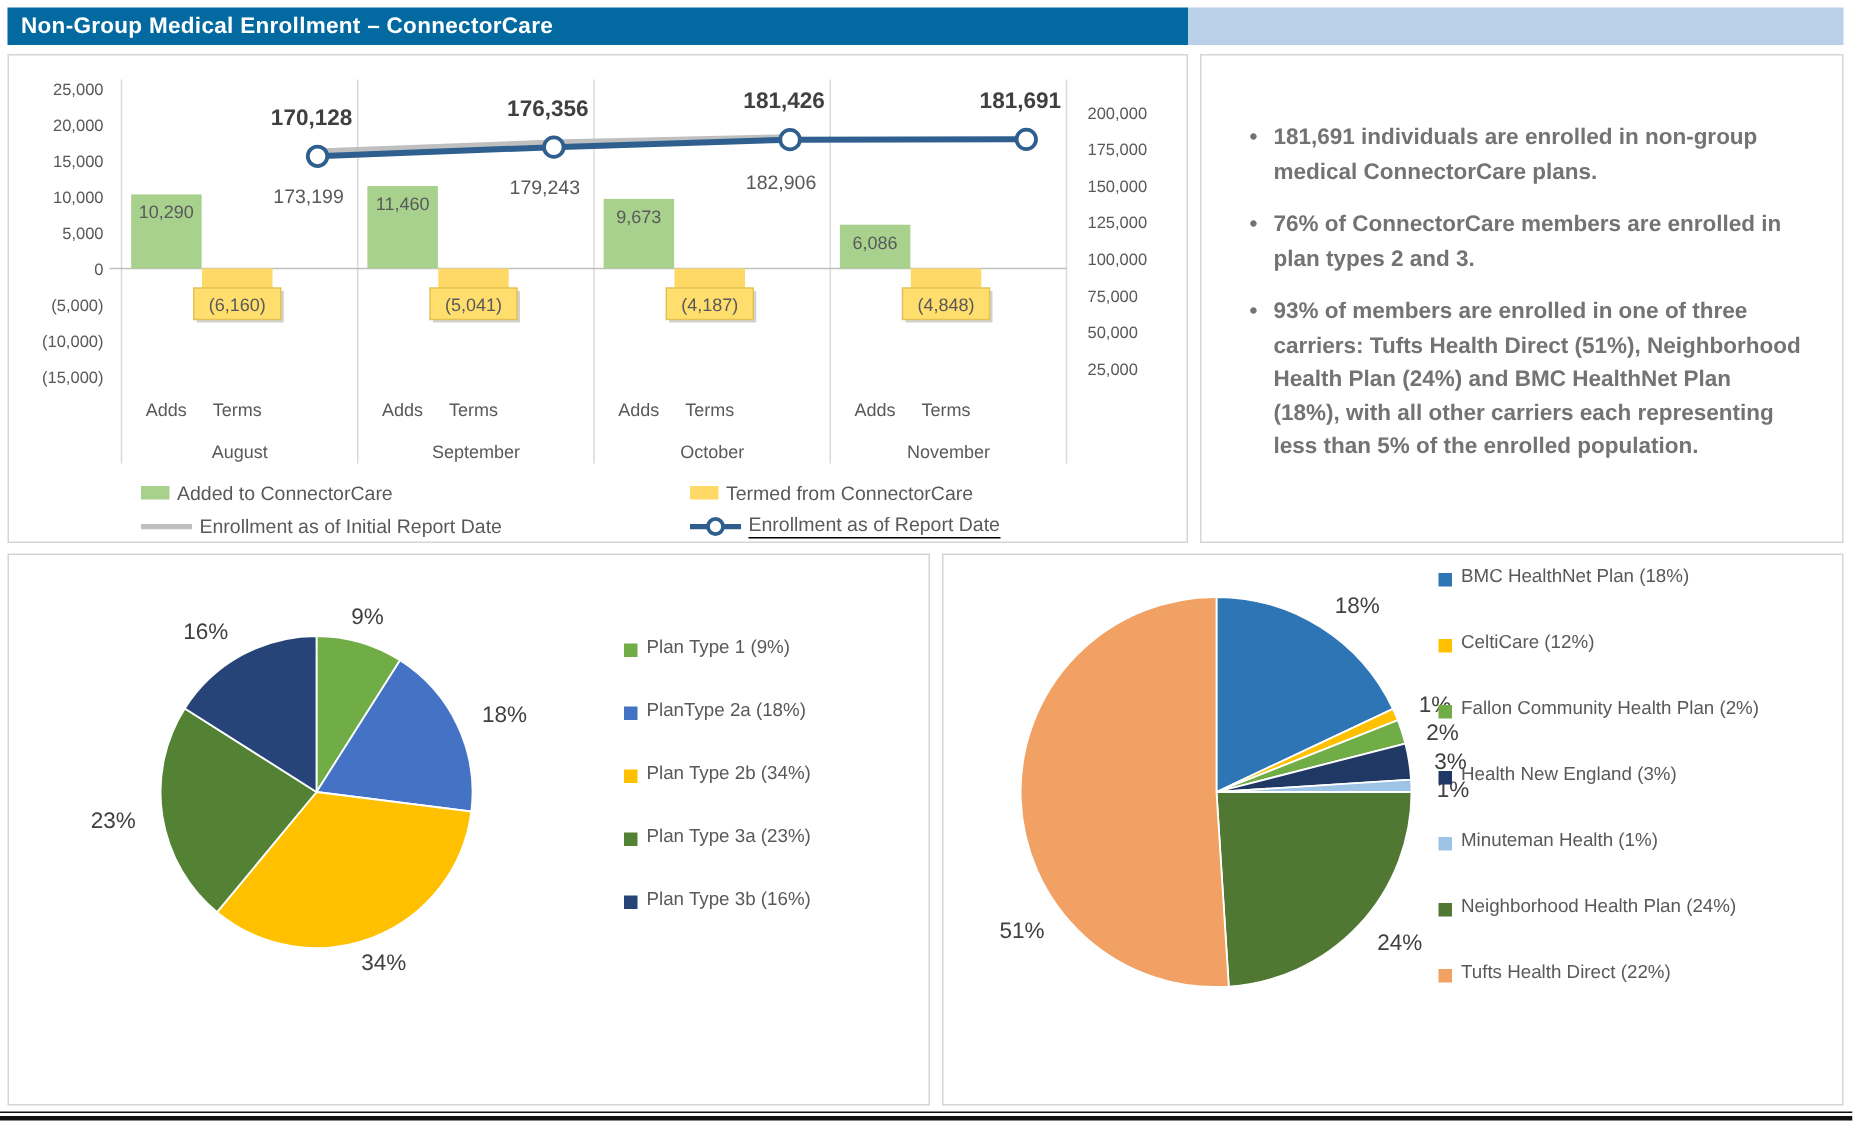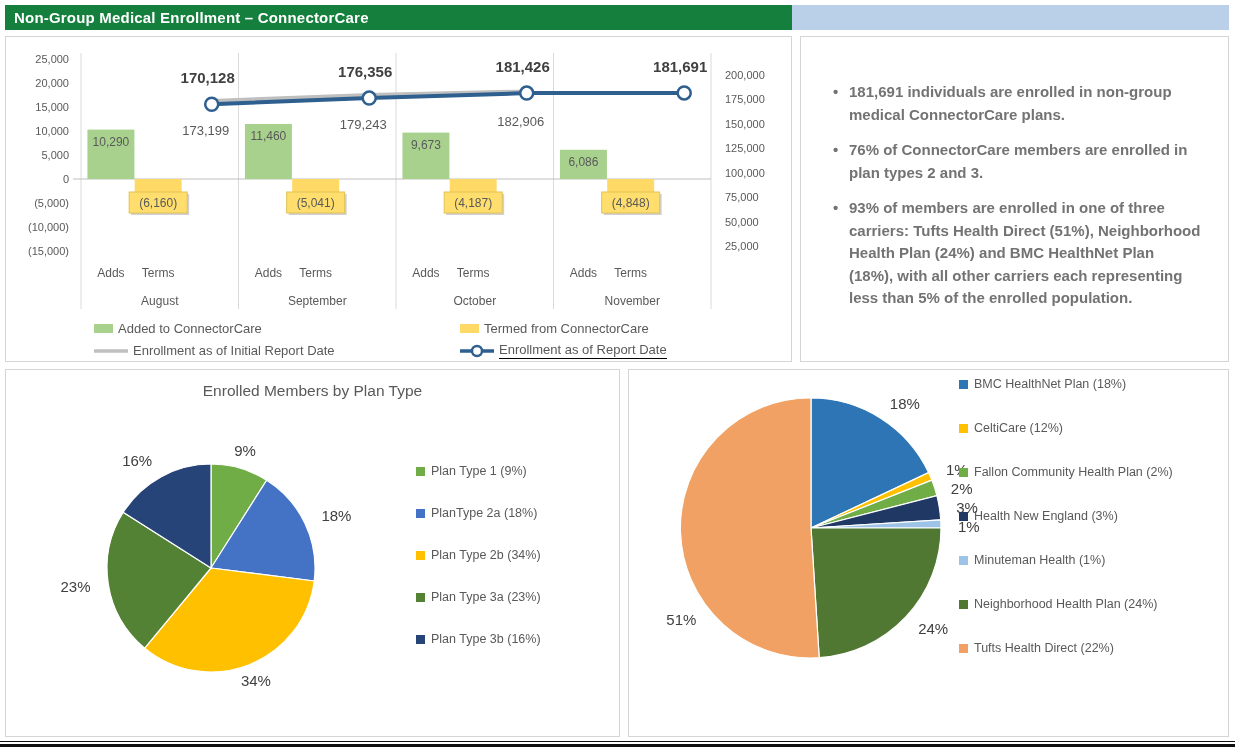--- a/index.html
+++ b/index.html
@@ -21,33 +21,33 @@
   .combo-legend{display:grid;grid-template-columns:366px auto;padding-left:88px;row-gap:3px;font-size:13px;color:#595959;margin-top:2px;}
   .legend-item{display:flex;align-items:center;gap:5px;height:19px;white-space:nowrap;}
   .sw-bar{width:19px;height:9px;display:inline-block;flex:0 0 19px;}
   .underline-label{border-bottom:1.5px solid #000;padding-bottom:1px;}
   .pie-panel-left{flex:0 0 615px;}
   .pie-panel-right{flex:1;}
   .pie-title{text-align:center;font-size:15.5px;color:#595959;padding-top:12px;height:40px;}
   .pie-title.shift{padding-right:100px;}
   .pie-flex{display:flex;}
   .pie-legend{display:flex;flex-direction:column;font-size:12.5px;color:#595959;}
-  .pie-legend-item{display:flex;align-items:center;white-space:nowrap;}
+  .pie-legend-item{display:flex;align-items:flex-end;white-space:nowrap;}
   .pie-sw{width:9px;height:9px;display:inline-block;margin-right:6px;flex:0 0 9px;}
   #pie1-legend{gap:28px;padding-top:54px;}
   #pie2-legend{gap:30px;padding-top:7px;}
   .bottom-rule{position:absolute;left:0;right:0;bottom:4px;height:6px;border-top:1px solid #111;border-bottom:3px solid #111;}
 </style>
 </head>
 <body>
 
 <div class="page">
 
   <div class="titlebar">
-    <div class="titlebar-left" style="background: #15803d;">Non-Group Medical Enrollment – ConnectorCare</div>
+    <div class="titlebar-left" style="background: #0369a1;">Non-Group Medical Enrollment – ConnectorCare</div>
     <div class="titlebar-right" style="background: rgb(185, 208, 232);"></div>
   </div>
 
   <div class="top-row">
     <div class="panel chart-panel">
       <svg id="combo-chart" width="775" height="278">
           <line x1="75" y1="14" x2="75" y2="270" stroke="#DADADA" stroke-width="1"></line>
           <line x1="232.5" y1="14" x2="232.5" y2="270" stroke="#DADADA" stroke-width="1"></line>
           <line x1="390" y1="14" x2="390" y2="270" stroke="#DADADA" stroke-width="1"></line>
           <line x1="547.5" y1="14" x2="547.5" y2="270" stroke="#DADADA" stroke-width="1"></line>
@@ -148,21 +148,20 @@
       <ul id="summary-list">
           <li>181,691 individuals are enrolled in non-group medical ConnectorCare plans.</li>
           <li>76% of ConnectorCare members are enrolled in plan types 2 and 3.</li>
           <li>93% of members are enrolled in one of three carriers: Tufts Health Direct (51%), Neighborhood Health Plan (24%) and BMC HealthNet Plan (18%), with all other carriers each representing less than 5% of the enrolled population.</li>
         </ul>
     </div>
   </div>
 
   <div class="bottom-row">
     <div class="panel pie-panel-left">
-      <div class="pie-title">Enrolled Members by Plan Type</div>
       <div class="pie-flex">
         <svg id="pie1" width="410" height="322">
             <path d="M 205 158 L 205.0 54.0 A 104 104 0 0 1 260.7 70.2 Z" fill="#70AD47" stroke="#FFFFFF" stroke-width="1.2"></path>
             <path d="M 205 158 L 260.7 70.2 A 104 104 0 0 1 308.2 171.0 Z" fill="#4472C4" stroke="#FFFFFF" stroke-width="1.2"></path>
             <path d="M 205 158 L 308.2 171.0 A 104 104 0 0 1 138.7 238.1 Z" fill="#FFC000" stroke="#FFFFFF" stroke-width="1.2"></path>
             <path d="M 205 158 L 138.7 238.1 A 104 104 0 0 1 117.2 102.3 Z" fill="#548235" stroke="#FFFFFF" stroke-width="1.2"></path>
             <path d="M 205 158 L 117.2 102.3 A 104 104 0 0 1 205.0 54.0 Z" fill="#264478" stroke="#FFFFFF" stroke-width="1.2"></path>
             <text x="239.0" y="45.8" text-anchor="middle" font-size="15" fill="#404040">9%</text>
             <text x="315.4" y="111.1" text-anchor="start" font-size="15" fill="#404040">18%</text>
             <text x="249.9" y="276.4" text-anchor="middle" font-size="15" fill="#404040">34%</text>

